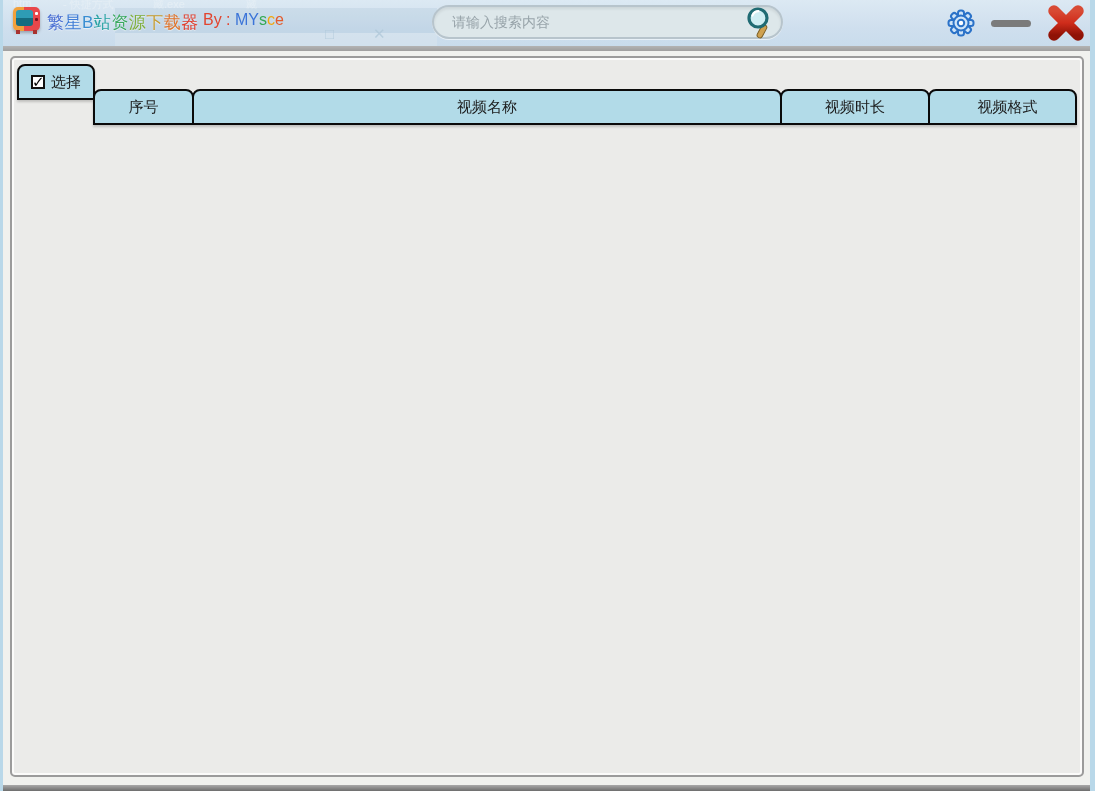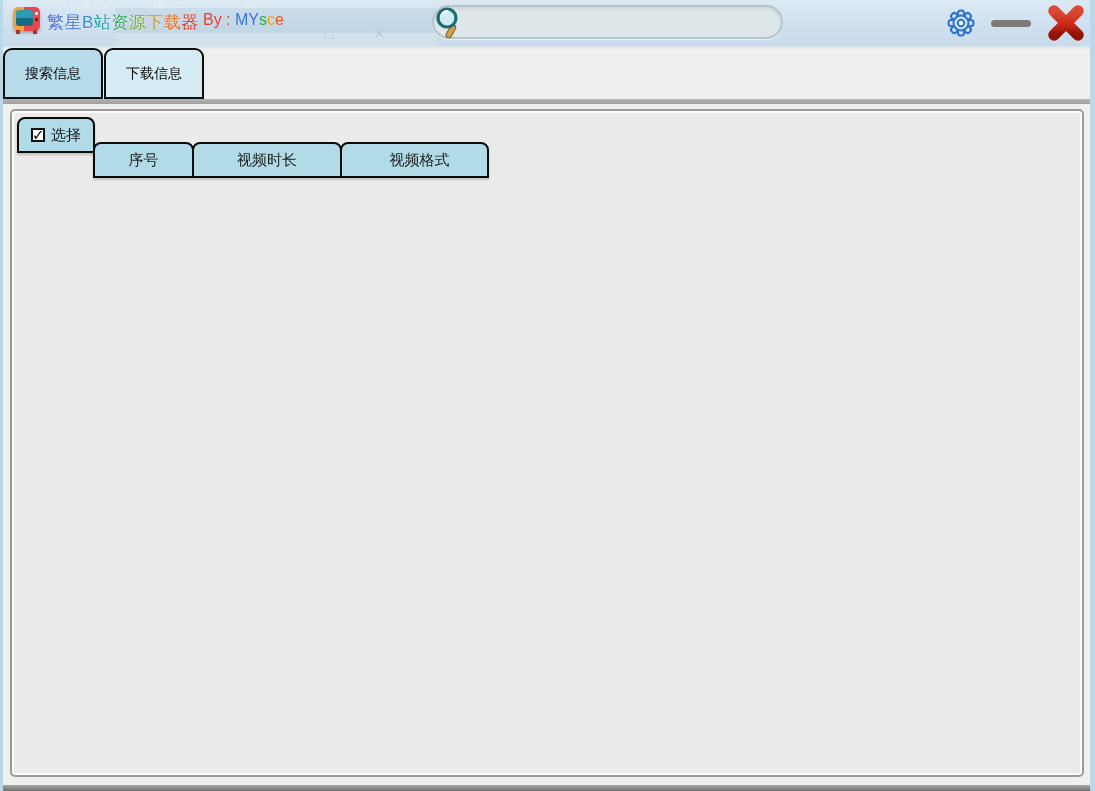--- a/index.html
+++ b/index.html
@@ -143,20 +143,21 @@
       <div class="dot1"></div>
       <div class="dot2"></div>
       <div class="foot-l"></div>
       <div class="foot-r"></div>
     </div>
 
     <div class="app-title"><span style="color: rgb(74, 111, 211);">繁</span><span style="color: rgb(63, 124, 214);">星</span><span style="color: rgb(58, 142, 210);">B</span><span style="color: rgb(42, 163, 164);">站</span><span style="color: rgb(58, 170, 94);">资</span><span style="color: rgb(127, 174, 58);">源</span><span style="color: rgb(197, 155, 45);">下</span><span style="color: rgb(224, 116, 43);">载</span><span style="color: rgb(224, 59, 42);">器</span></div>
     <div class="byline"><span style="color: rgb(226, 68, 47);">By : </span><span style="color: rgb(59, 116, 216);">M</span><span style="color: rgb(59, 116, 216);">Y</span><span style="color: rgb(52, 168, 83);">s</span><span style="color: rgb(242, 166, 13);">c</span><span style="color: rgb(228, 90, 43);">e</span></div>
 
     <div class="search-box">
+      <input class="search-input" type="text" placeholder="请输入搜索内容" style="">
       <svg class="search-mag" width="32" height="36" viewBox="0 0 32 36">
         <rect x="17.5" y="19" width="5.5" height="14" rx="2.5" transform="rotate(28 20 19)" fill="#cfa14f" stroke="#7c5e22" stroke-width="1"></rect>
         <circle cx="13" cy="12" r="9" fill="#cfeef3" stroke="#1f6b73" stroke-width="3.2"></circle>
         <path d="M7.5 9.5 A6.5 6.5 0 0 1 13.5 5.2" stroke="#ffffff" stroke-width="2.2" fill="none" stroke-linecap="round"></path>
       </svg>
     </div>
 
     <div class="win-btn btn-settings">
       <svg width="28" height="28" viewBox="0 0 28 28">
         <g fill="#cfe4f8" stroke="#2b72c8" stroke-width="2">
@@ -181,35 +182,32 @@
             <stop offset="0" stop-color="#d84a34"></stop>
             <stop offset="0.5" stop-color="#cf2c1b"></stop>
             <stop offset="1" stop-color="#8f1206"></stop>
           </linearGradient>
         </defs>
         <path d="M10 8 L34 32 M34 8 L10 32" stroke="url(#xg)" stroke-width="11.5" stroke-linecap="round"></path>
       </svg>
     </div>
   </div>
 
-  <div class="tabstrip">
-    <div class="tab tab-active">搜索信息</div>
-    <div class="tab tab-inactive">下载信息</div>
-  </div>
   <div class="strip-divider"></div>
 
   <div class="main">
     <div class="panel">
 
       <div class="thead">
         <div class="hcell hc-select">
           <span class="checkbox"></span>
           <span>选择</span>
         </div>
         <div class="hcell hc-index">序号</div>
+        <div class="hcell hc-name">视频名称</div>
         <div class="hcell hc-duration">视频时长</div>
         <div class="hcell hc-format">视频格式</div>
       </div>
 
       <div class="tbody"></div>
 
     </div>
   </div>
 
   <div class="bottom-edge"></div>

